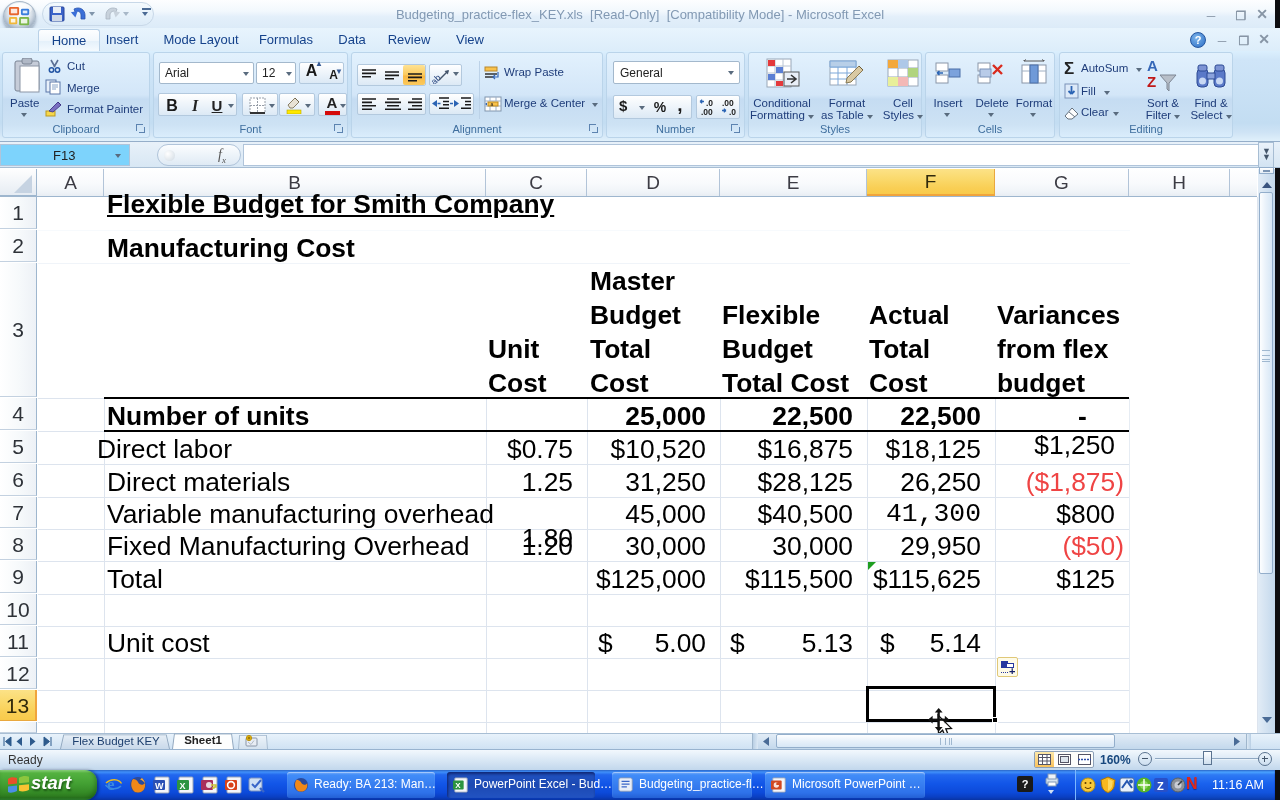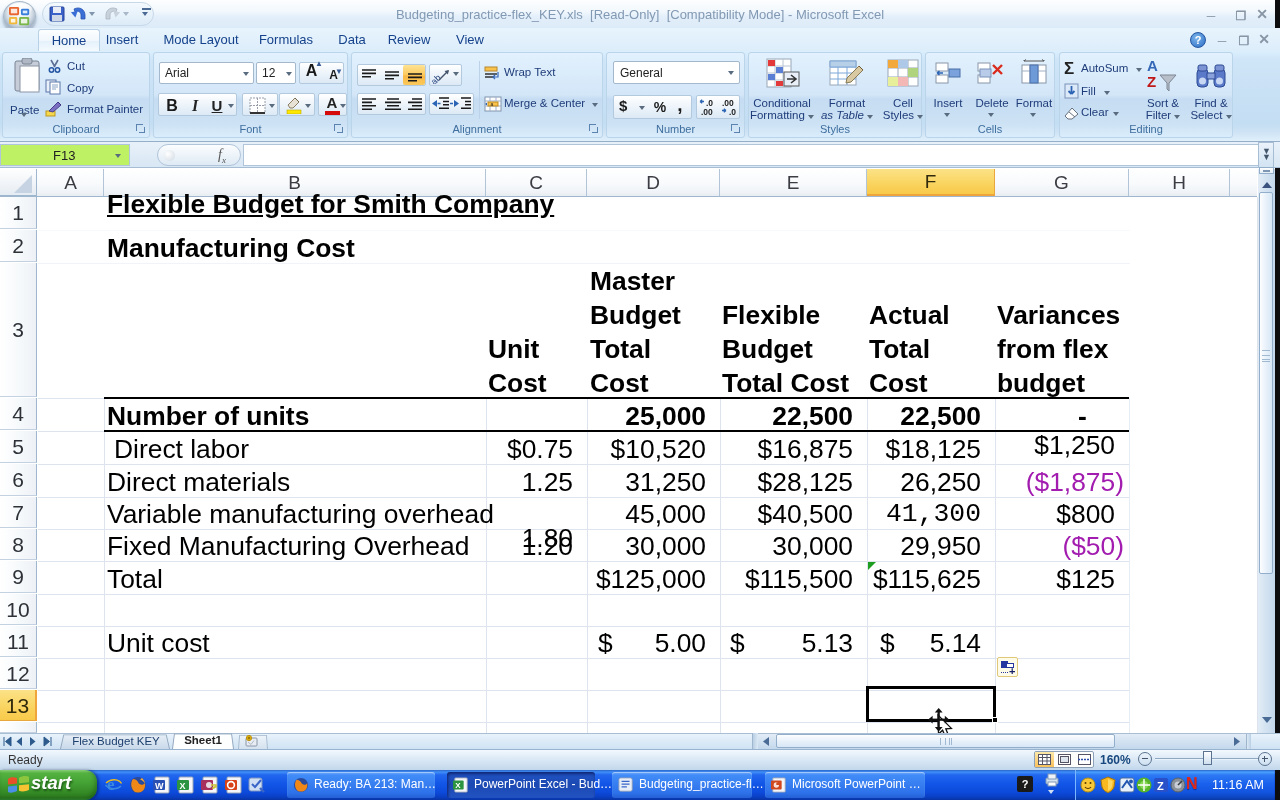--- a/index.html
+++ b/index.html
@@ -30,33 +30,33 @@
   background:linear-gradient(#e2f1fd 0%, #d3e6f8 50%, #c5dcf2 55%, #cde2f4 85%, #daedfc 100%); }
 .rglabel { bottom:2px; left:0; width:100%; text-align:center; font-size:11px; color:#3e6e9e; position:absolute; }
 .launcher { position:absolute; right:3px; bottom:3px; width:10px; height:10px; border-left:none; }
 .launcher:before { content:""; position:absolute; left:0; top:0; width:6px; height:6px; border-left:1.5px solid #5c83b0; border-top:1.5px solid #5c83b0;}
 .launcher:after { content:""; position:absolute; right:1px; bottom:1px; width:5px; height:5px; border-right:1.5px solid #5c83b0; border-bottom:1.5px solid #5c83b0;}
 .rtext { font-size:11.5px; color:#1f3d7a; white-space:nowrap; }
 .combo { background:#fff; border:1px solid #a3b8cc; border-radius:2px; font-size:12px; color:#222; }
 .arr { width:0; height:0; border-left:3.5px solid transparent; border-right:3.5px solid transparent; border-top:4px solid #596b7e; display:inline-block; }
 
 #fbar { left:0; top:142px; width:1280px; height:26px; background:linear-gradient(#e8f1f9,#d8e7f4); border-bottom:1px solid #a7bdd3;}
-#namebox { left:0px; top:144px; width:130px; height:22px; background:#bef264; border:1px solid #b0c4da; }
+#namebox { left:0px; top:144px; width:130px; height:22px; background:#7dd3fc; border:1px solid #b0c4da; }
 #fxpill { left:157px; top:144px; width:84px; height:22px; background:linear-gradient(#fbfdfe,#dfeaf4); border:1px solid #b0c4da; border-radius:11px; }
 #formulabox { left:243px; top:144px; width:1015px; height:22px; background:#fff; border:1px solid #b0c4da; border-right:none;}
 
 #grid { left:0; top:168px; width:1257px; height:565px; background:#fff; }
 #colhdr { left:0; top:168px; width:1257px; height:29px; background:linear-gradient(#ffffff,#f8fafc 55%,#f0f4f8 85%,#e8edf3); border-bottom:1px solid #9eb6ce; }
 .chdr { top:169px; height:27px; text-align:center; font-size:19px; color:#3c3c44; line-height:27px; border-right:1px solid #b2c4d8; position:absolute;}
 .rhdr { left:0; width:37px; text-align:center; font-size:21px; color:#2e3238; background:linear-gradient(90deg,#ffffff,#f6f9fb 55%,#edf1f6); border-bottom:1px solid #c3d1e0; border-right:1px solid #9eb6ce; position:absolute;}
 .gl-h { left:38px; width:1092px; height:1px; background:#dde4ee; position:absolute; }
 .gl-v { top:398px; height:335px; width:1px; background:#dde4ee; position:absolute; }
 .cell { position:absolute; font-size:26.4px; color:#000; white-space:nowrap; }
 .b { font-weight:bold; }
-.red { color:#a21caf; }
+.red { color:#ef4444; }
 
 #tabbar { left:0; top:733px; width:1280px; height:16px; background:linear-gradient(#e8f2fb,#cfe2f3); border-top:1px solid #a8bed4; }
 
 #statusbar { left:0; top:749px; width:1280px; height:21px; background:linear-gradient(#f2f8fd,#d7e6f4 55%,#c2d7ec); border-top:1px solid #98b3cf; }
 
 #taskbar { left:0; top:770px; width:1280px; height:30px;
   background:linear-gradient(#2a66c8 0%, #3f8ffa 7%, #2267ee 16%, #1256e8 45%, #0c4ada 75%, #0a3fc2 90%, #0834a4 100%); }
 .tbtn { top:772px; height:26px; border-radius:3px; font-size:12px; color:#fff; position:absolute; }
 
 #rightstrip { left:1275px; top:0; width:5px; height:771px; background:#0d0d10; }
@@ -118,34 +118,34 @@
 <div class="abs" id="ribbon"></div>
 
 <div class="abs rgroup" style="left:2px;width:148px;">
  <div class="rglabel">Clipboard</div>
     <div class="launcher"></div>
  <svg class="abs" style="left:10px;top:5px;" width="30" height="36" viewBox="0 0 30 36">
   <rect x="2" y="3" width="24" height="30" rx="2" fill="#c6ccd8" stroke="#7a8494"></rect>
   <rect x="9" y="0" width="10" height="6" rx="2" fill="#b0b8c6" stroke="#7a8494"></rect>
   <rect x="7" y="8" width="19" height="26" fill="#fff" stroke="#8b95a5"></rect>
  </svg>
- <div class="abs rtext" style="left:7px;top:44px;margin-top:7px;">Paste</div>
+ <div class="abs rtext" style="left:7px;top:44px;">Paste</div>
  <div class="abs arr" style="left:18px;top:60px;"></div>
  <svg class="abs" style="left:44px;top:6px;" width="15" height="15" viewBox="0 0 15 15">
   <path d="M4 1 L8 8 M11 1 L7 8" stroke="#5a6f94" stroke-width="1.6" fill="none"></path>
   <circle cx="4.5" cy="11" r="2.2" fill="none" stroke="#2456a4" stroke-width="1.5"></circle>
   <circle cx="10.5" cy="11" r="2.2" fill="none" stroke="#2456a4" stroke-width="1.5"></circle>
  </svg>
  <div class="abs rtext" style="left:64px;top:7px;">Cut</div>
  <svg class="abs" style="left:42px;top:26px;" width="17" height="16" viewBox="0 0 17 16">
   <rect x="1" y="1" width="10" height="12" fill="#e8f0fa" stroke="#5a76a8"></rect>
   <rect x="5" y="3" width="10" height="12" fill="#fff" stroke="#5a76a8"></rect>
   <path d="M7 6 h6 M7 8 h6 M7 10 h4" stroke="#8aa4c8" stroke-width="1"></path>
  </svg>
- <div class="abs rtext" style="left:64px;top:29px;">Copy</div>
+ <div class="abs rtext" style="left:64px;top:29px;">Merge</div>
  <svg class="abs" style="left:42px;top:47px;" width="18" height="17" viewBox="0 0 18 17">
   <rect x="1" y="11" width="9" height="5" fill="#f7d74b" stroke="#b99a23"></rect>
   <path d="M4 11 L13 2 L16 5 L8 12 Z" fill="#7a6fc0" stroke="#4a4090"></path>
   <path d="M13 2 L16 5" stroke="#3a3080"></path>
  </svg>
  <div class="abs rtext" style="left:64px;top:50px;">Format Painter</div>
 </div>
 
 <div class="abs rgroup" style="left:153px;width:195px;">
  <div class="rglabel">Font</div>
@@ -223,21 +223,21 @@
       <path d="M6.5 7.5 h3" stroke="#2b64b4" stroke-width="1.5"></path>
   <path d="M28 7.5 l-5-3.4 v6.8 z" fill="#2b64b4"></path>
       <path d="M22 7.5 h-3" stroke="#2b64b4" stroke-width="1.5"></path>
  </svg>
  <div class="abs" style="left:127px;top:8px;width:1px;height:58px;background:#bcd2e8;"></div>
  <svg class="abs" style="left:132px;top:12px;" width="17" height="17" viewBox="0 0 17 17">
       <rect x="1" y="2" width="12" height="4" fill="#f9c24c" stroke="#b8872c"></rect>
       <path d="M1 9 h12 M1 12 h9" stroke="#333" stroke-width="1.4"></path>
       <path d="M14 7 v5 h-4 M11 10 l-2 2 2 2" stroke="#3668b8" stroke-width="1.2" fill="none"></path>
     </svg>
- <div class="abs rtext" style="left:152px;top:13px;">Wrap Text</div>
+ <div class="abs rtext" style="left:152px;top:13px;">Wrap Paste</div>
  <svg class="abs" style="left:132px;top:42px;" width="18" height="18" viewBox="0 0 18 18">
       <rect x="1" y="2" width="16" height="14" fill="#fff" stroke="#8196ad"></rect>
       <path d="M1 6 h16 M1 11 h16 M6 2 v4 M12 2 v4 M6 11 v5 M12 11 v5" stroke="#9db0c8"></path>
       <rect x="4" y="7" width="10" height="4" fill="#f9c24c" stroke="#c08c1e"></rect>
       <text x="6.5" y="11" font-size="5" fill="#222">a</text>
       <path d="M1 9 l2-1.4 v2.8 z" fill="#2b64b4"></path>
     </svg>
  <div class="abs rtext" style="left:152px;top:44px;">Merge &amp; Center</div>
  <div class="abs arr" style="left:240px;top:50px;"></div>
 </div>
@@ -284,21 +284,21 @@
  <div class="abs rtext" style="left:0px;top:44px;width:66px;text-align:center;">Conditional</div>
  <div class="abs rtext" style="left:0px;top:56px;width:66px;text-align:center;">Formatting <span class="arr" style="border-left-width:3px;border-right-width:3px;"></span></div>
  <svg class="abs" style="left:80px;top:5px;" width="36" height="36" viewBox="0 0 36 36">
   <rect x="1" y="3" width="26" height="24" fill="#fff" stroke="#9aa7b8"></rect>
   <path d="M1 9 h26 M1 15 h26 M1 21 h26 M9 3 v24 M18 3 v24" stroke="#7da7d8"></path>
   <path d="M1 3 h26 v6 h-26 z" fill="#b8cfe8" stroke="#7da7d8"></path>
   <path d="M18 20 L30 8 L34 12 L22 24 L17 25 Z" fill="#d9c9a3" stroke="#8a7a54"></path>
   <path d="M30 8 L34 12" stroke="#6a5a34"></path>
  </svg>
  <div class="abs rtext" style="left:66px;top:44px;width:64px;text-align:center;">Format</div>
- <div class="abs rtext" style="left:66px;top:56px;width:64px;text-align:center;font-style:italic;">as Table <span class="arr" style="border-left-width:3px;border-right-width:3px;"></span></div>
+ <div class="abs rtext" style="left:66px;top:56px;width:64px;text-align:center;">as Table <span class="arr" style="border-left-width:3px;border-right-width:3px;"></span></div>
  <svg class="abs" style="left:138px;top:5px;" width="34" height="36" viewBox="0 0 34 36">
   <rect x="1" y="2" width="30" height="26" fill="#fff" stroke="#9aa7b8"></rect>
   <path d="M1 10 h30 M1 19 h30 M11 2 v26 M21 2 v26" stroke="#9aa7b8"></path>
   <rect x="1" y="2" width="10" height="8" fill="#f3a83c"></rect>
       <rect x="11" y="2" width="10" height="8" fill="#aec8e8"></rect>
   <rect x="21" y="10" width="10" height="9" fill="#b0d47e"></rect>
       <rect x="1" y="19" width="10" height="9" fill="#e8ef9a"></rect>
   <rect x="11" y="19" width="10" height="9" fill="#f3b8b6"></rect>
  </svg>
  <div class="abs rtext" style="left:132px;top:44px;width:44px;text-align:center;">Cell</div>
@@ -448,21 +448,21 @@
 <div class="cell b" style="left:869px;top:334px;">Total</div>
 <div class="cell b" style="left:869px;top:368px;">Cost</div>
 <div class="cell b" style="left:997px;top:300px;">Variances</div>
 <div class="cell b" style="left:997px;top:334px;">from flex</div>
 <div class="cell b" style="left:997px;top:368px;">budget</div>
 <div class="cell b" style="left:107px;top:401px;">Number of units</div>
 <div class="cell b" style="right:574px;top:401px;">25,000</div>
 <div class="cell b" style="right:427px;top:401px;">22,500</div>
 <div class="cell b" style="right:299px;top:401px;">22,500</div>
 <div class="cell b" style="left:1078px;top:401px;">-</div>
-<div class="cell" style="left:114px;top:434px;">Direct labor</div>
+<div class="cell" style="left:97px;top:434px;">Direct labor</div>
 <div class="cell" style="right:707px;top:434px;">$0.75</div>
 <div class="cell" style="right:574px;top:434px;">$10,520</div>
 <div class="cell" style="right:427px;top:434px;">$16,875</div>
 <div class="cell" style="right:299px;top:434px;">$18,125</div>
 <div class="cell" style="right:165px;top:430px;margin-left:28px;">$1,250</div>
 <div class="cell" style="left:107px;top:467px;">Direct materials</div>
 <div class="cell" style="right:707px;top:467px;">1.25</div>
 <div class="cell" style="right:574px;top:467px;">31,250</div>
 <div class="cell" style="right:427px;top:467px;">$28,125</div>
 <div class="cell" style="right:299px;top:467px;">26,250</div>

